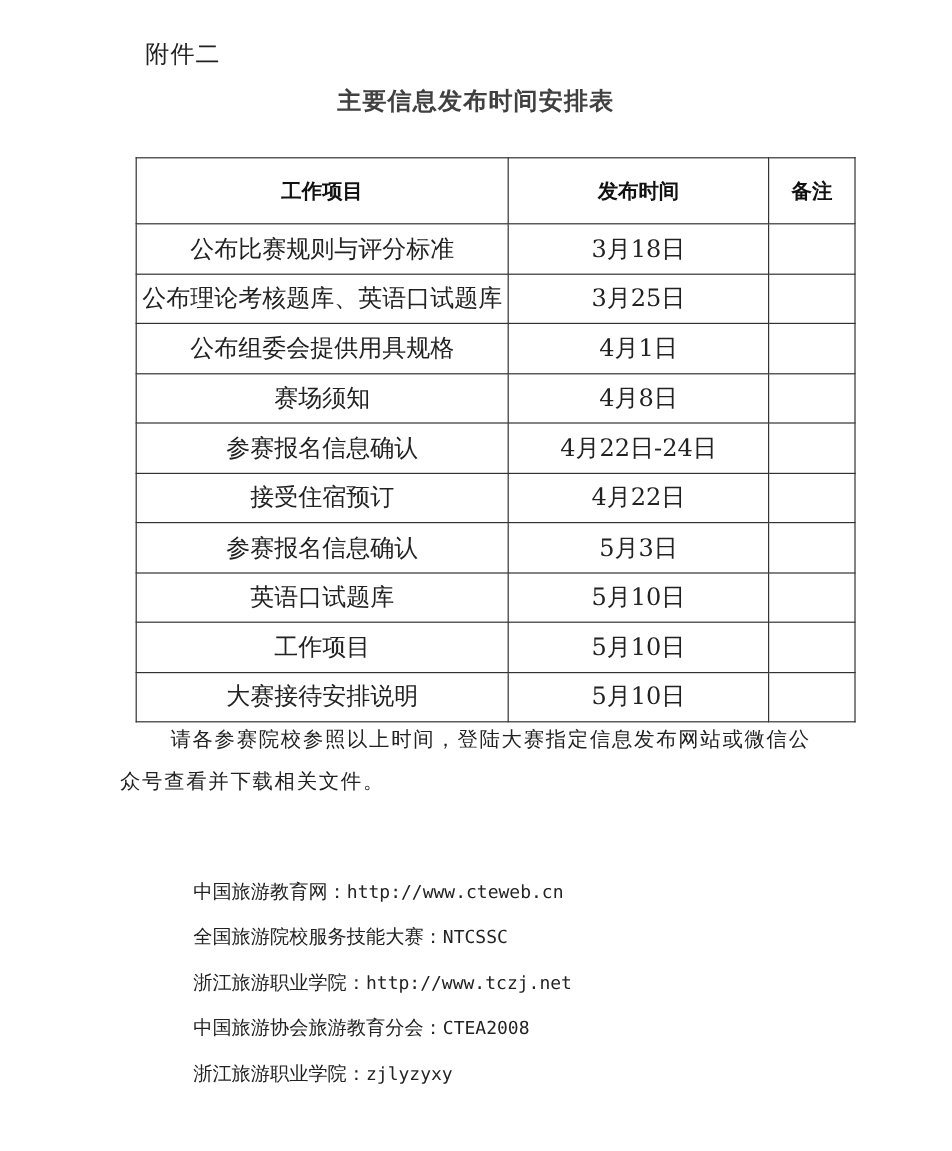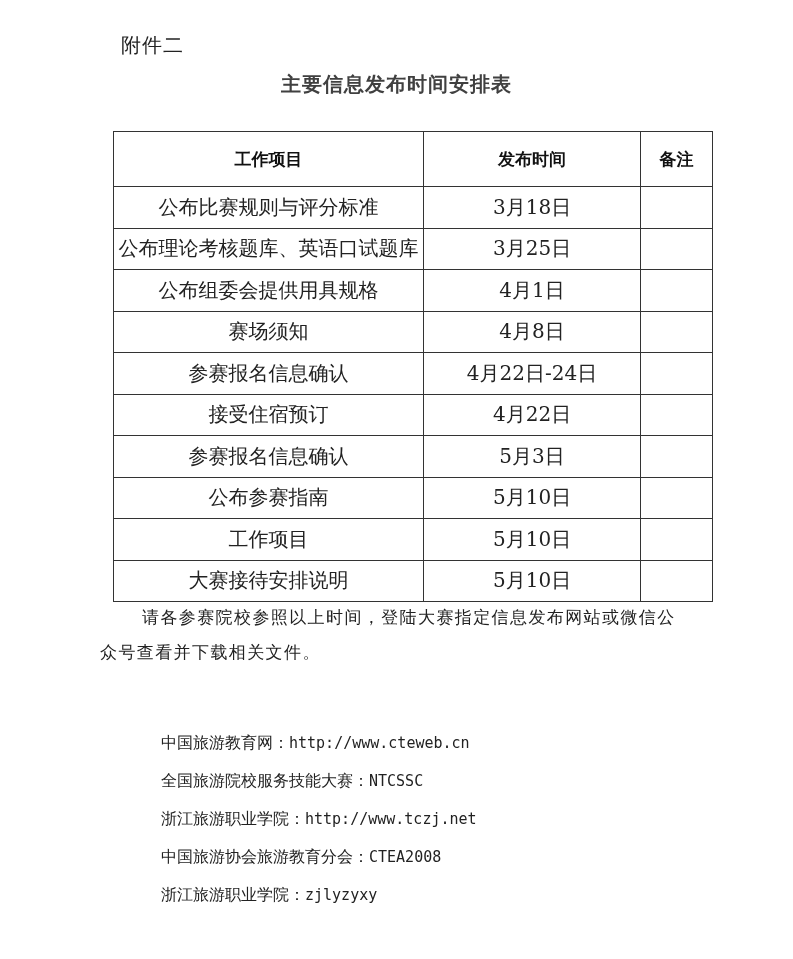--- a/index.html
+++ b/index.html
@@ -97,21 +97,21 @@
       <td>接受住宿预订</td>
       <td>4月22日</td>
       <td></td>
     </tr>
     <tr>
       <td>参赛报名信息确认</td>
       <td>5月3日</td>
       <td></td>
     </tr>
     <tr>
-      <td>公布参赛指南</td>
+      <td>英语口试题库</td>
       <td>5月10日</td>
       <td></td>
     </tr>
     <tr>
       <td>工作项目</td>
       <td>5月10日</td>
       <td></td>
     </tr>
     <tr>
       <td>大赛接待安排说明</td>

